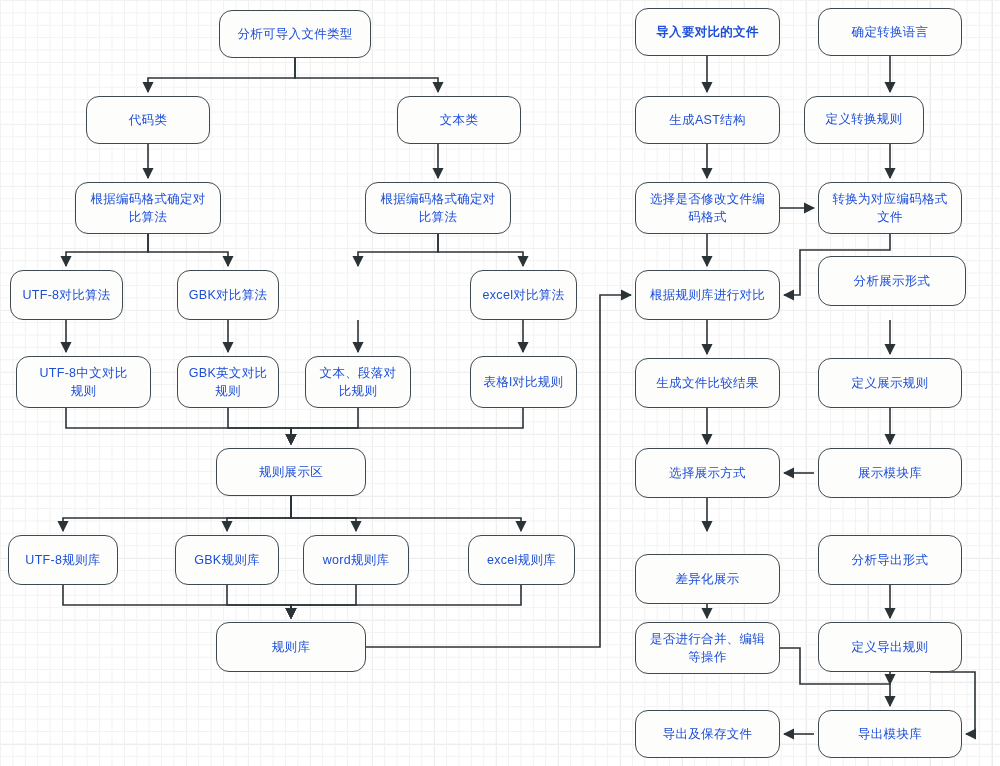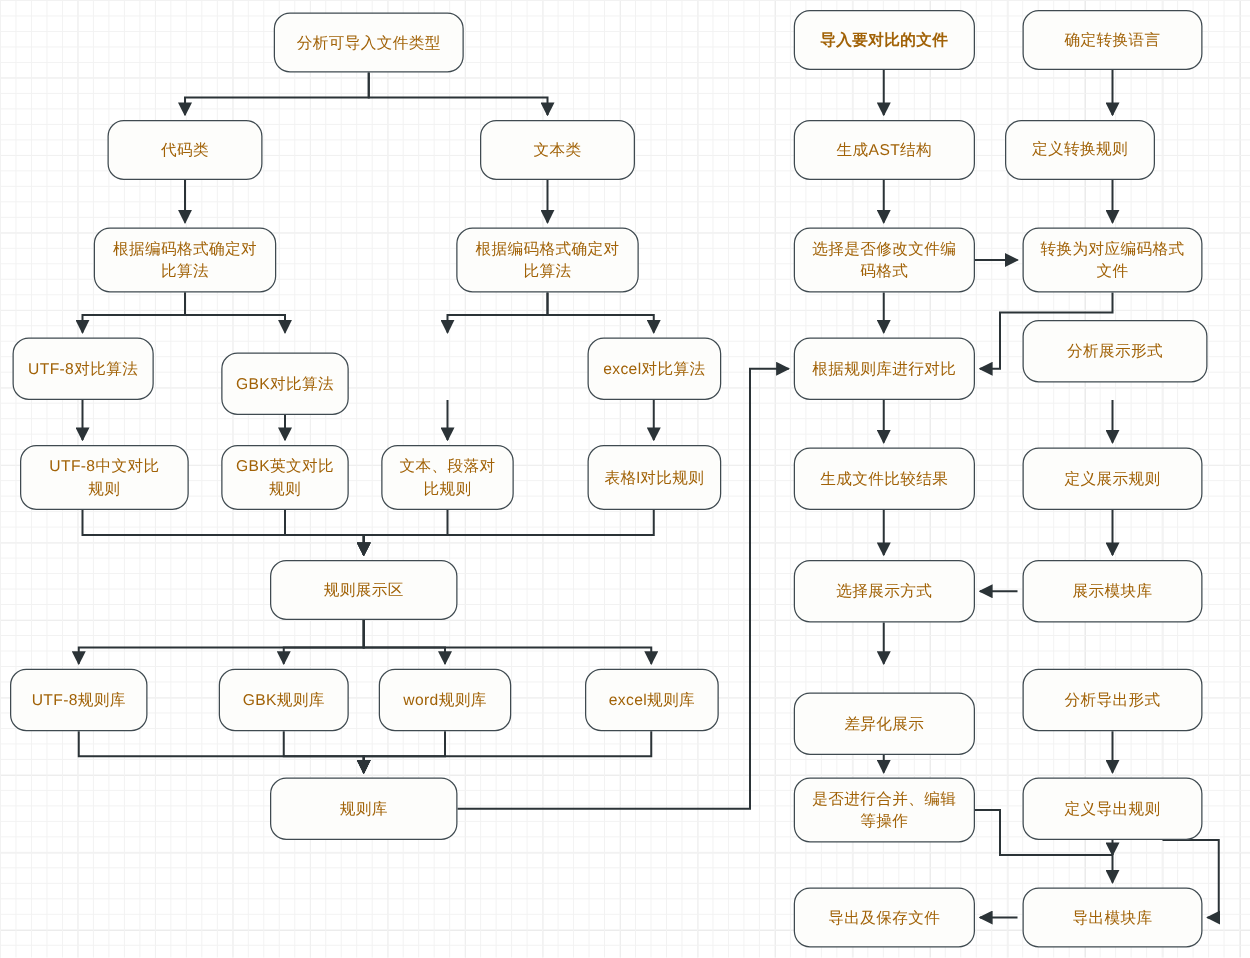--- a/index.html
+++ b/index.html
@@ -27,21 +27,21 @@
   .node{
     position:absolute;
     box-sizing:border-box;
     border:1.6px solid #3f4a50;
     border-radius:13px;
     background:#fdfdfb;
     display:flex;
     align-items:center;
     justify-content:center;
     text-align:center;
-    color:#a16207;
+    color:#1d4ed8;
     font-size:12.5px;
     line-height:1.45;
     letter-spacing:0.3px;
     padding:2px 6px;
     white-space:pre-line;
   }
 </style>
 </head>
 <body>
 
@@ -108,27 +108,27 @@
 
       <path d="M780,648 L800,648 L800,684 L890,684 L890,706"></path>
       <path d="M890,672 L890,684"></path>
       <path d="M930,672 L975,672 L975,734 L966,734"></path>
       <path d="M814,734 L784,734"></path>
     </g>
   </svg>
 
   <div class="node" style="left:219px;top:10px;width:152px;height:48px;">分析可导入文件类型</div>
   <div class="node" style="left:86px;top:96px;width:124px;height:48px;">代码类</div>
-  <div class="node" style="left:384px;top:96px;width:124px;height:48px;">文本类</div>
+  <div class="node" style="left:397px;top:96px;width:124px;height:48px;">文本类</div>
   <div class="node" style="left:75px;top:182px;width:146px;height:52px;">根据编码格式确定对
 比算法</div>
   <div class="node" style="left:365px;top:182px;width:146px;height:52px;">根据编码格式确定对
 比算法</div>
   <div class="node" style="left:10px;top:270px;width:113px;height:50px;">UTF-8对比算法</div>
-  <div class="node" style="left:177px;top:270px;width:102px;height:50px;margin-top:12px;">GBK对比算法</div>
+  <div class="node" style="left:177px;top:270px;width:102px;height:50px;">GBK对比算法</div>
   <div class="node" style="left:470px;top:270px;width:107px;height:50px;">excel对比算法</div>
   <div class="node" style="left:16px;top:356px;width:135px;height:52px;">UTF-8中文对比
 规则</div>
   <div class="node" style="left:177px;top:356px;width:102px;height:52px;">GBK英文对比
 规则</div>
   <div class="node" style="left:305px;top:356px;width:106px;height:52px;">文本、段落对
 比规则</div>
   <div class="node" style="left:470px;top:356px;width:107px;height:52px;">表格l对比规则</div>
   <div class="node" style="left:216px;top:448px;width:150px;height:48px;">规则展示区</div>
   <div class="node" style="left:8px;top:535px;width:110px;height:50px;">UTF-8规则库</div>

